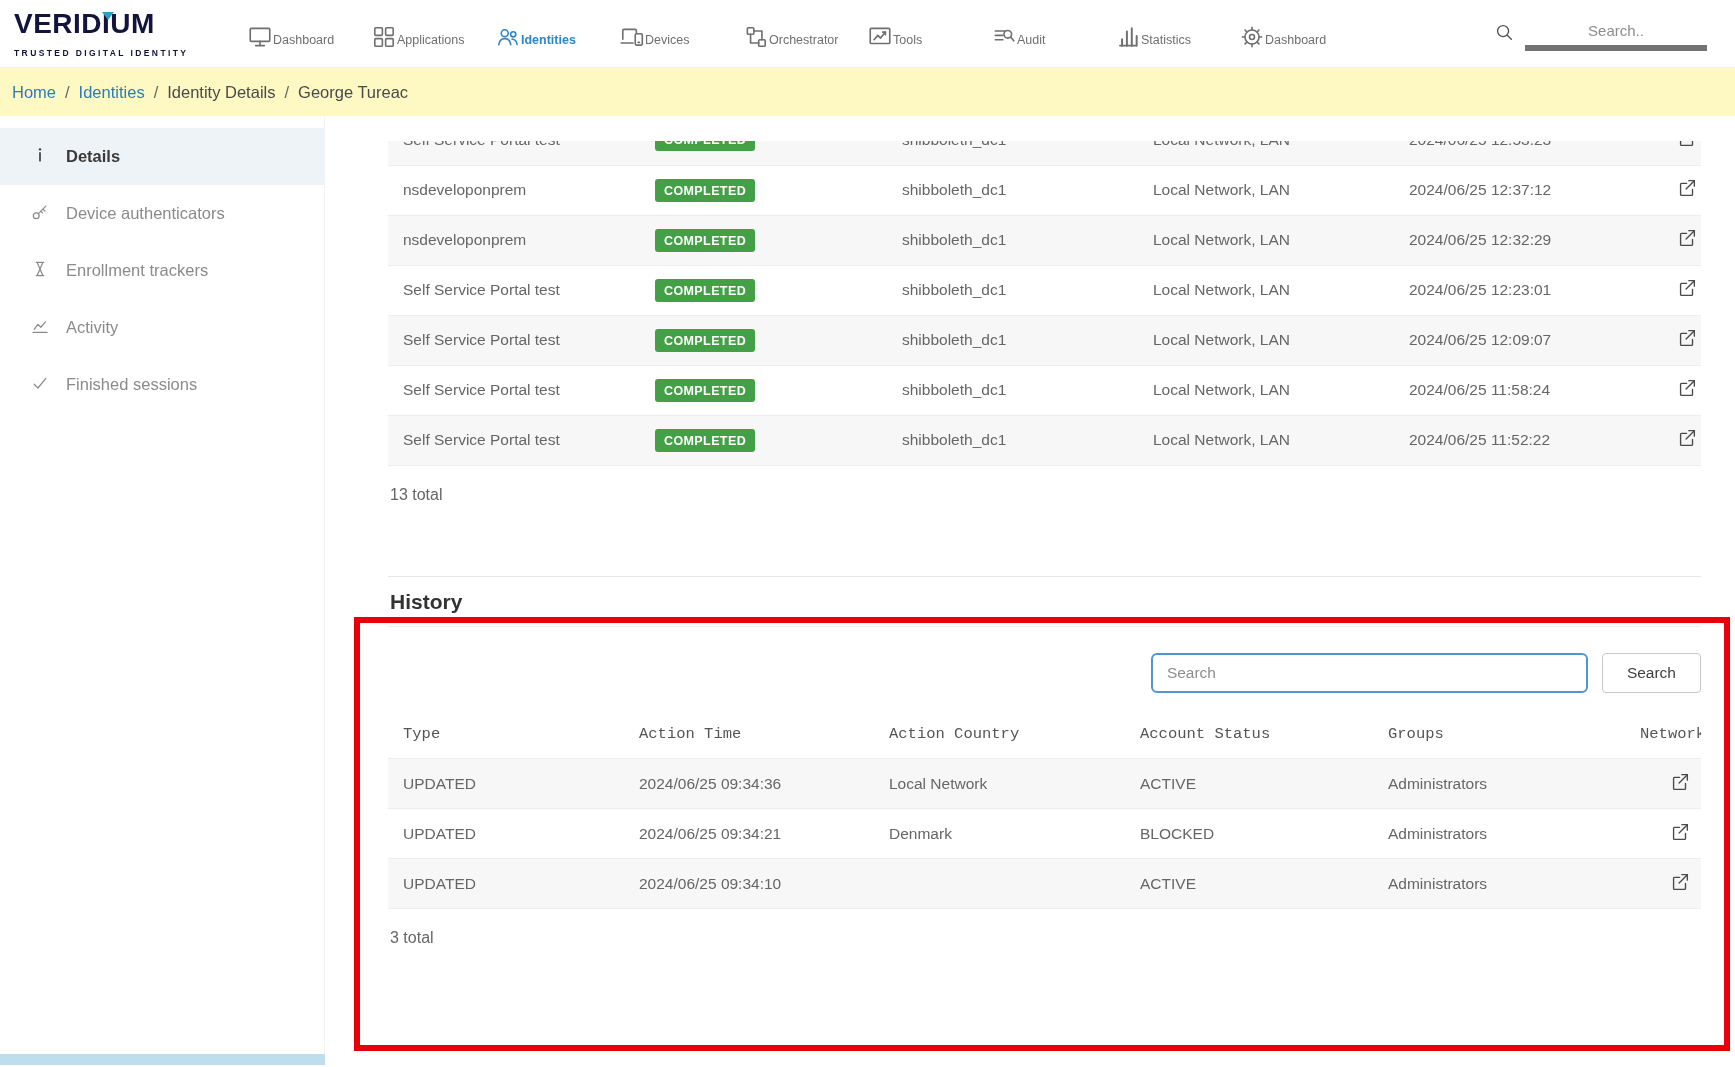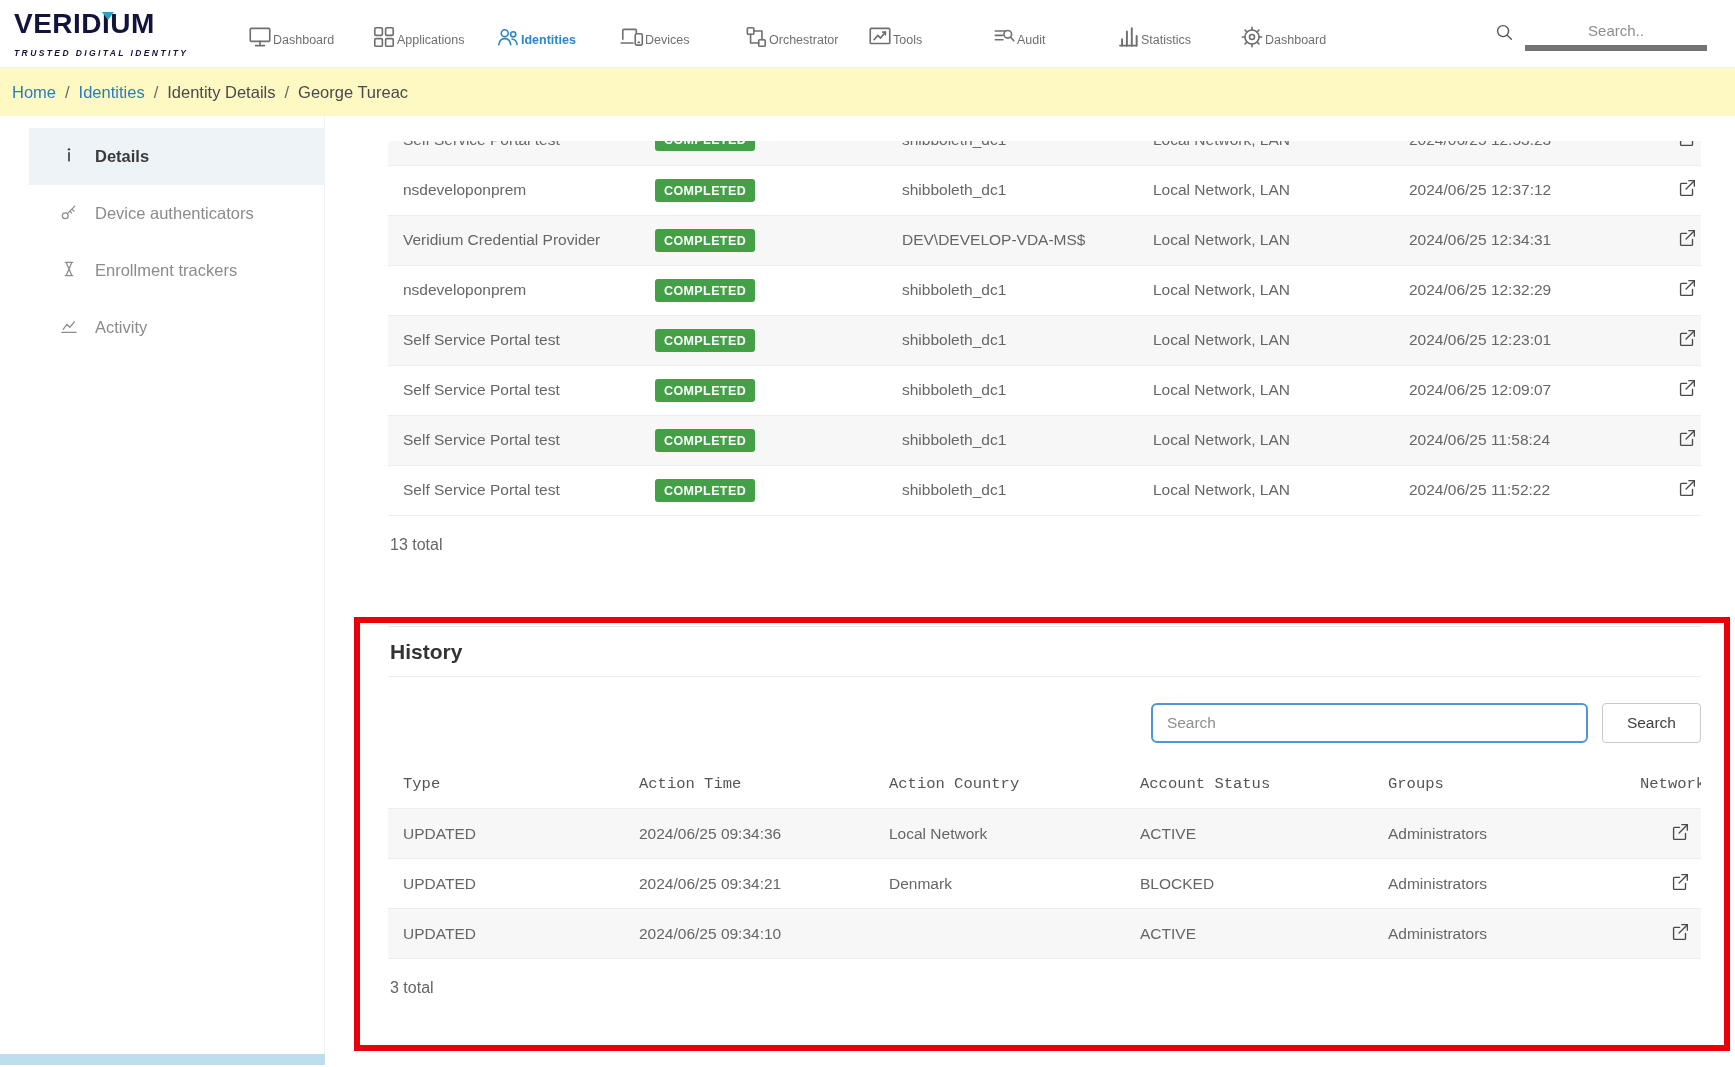--- a/index.html
+++ b/index.html
@@ -9,21 +9,21 @@
     background:#fff; color:#555;
     font-family:"Liberation Sans", sans-serif;
   }
 
   
   .topnav { height:68px; display:flex; align-items:center; border-bottom:1px solid #efefef; background:#fff; }
   .logo { width:232px; padding-left:14px; position:relative; cursor:pointer; }
   .logo-main { font-size:28px; font-weight:800; letter-spacing:.5px; color:#12143c; line-height:1; }
   .logo-tri { position:absolute; left:102px; top:2px; width:0; height:0;
     border-left:6px solid transparent; border-right:6px solid transparent; border-top:8px solid #2aa0c4; }
-  .logo-sub { font-size:8.5px; font-weight:700; letter-spacing:2.4px; color:#12143c; margin-top:10px;font-style:italic; }
+  .logo-sub { font-size:8.5px; font-weight:700; letter-spacing:2.4px; color:#12143c; margin-top:10px; }
 
   .nav-items { display:flex; }
   .nav-item { width:94px; margin:0 15px; display:flex; flex-direction:row; align-items:center; padding-top:6px; cursor:pointer; color:#6f6f6f; }
   .nav-item svg { display:block; }
   .nav-label { font-size:12.5px; margin-top:6px; color:#6f6f6f; }
   .nav-item.active { color:#2e86c8; }
   .nav-item.active .nav-label { color:#2e86c8; font-weight:600; }
 
   .nav-search { margin-left:auto; margin-right:28px; display:flex; align-items:center; gap:10px; color:#555; }
   .nav-search input { width:182px; border:none; border-bottom:6px solid #737373; outline:none;
@@ -32,21 +32,21 @@
 
   
   .breadcrumb { height:48px; display:flex; align-items:center; padding-left:12px; font-size:16.5px; background:#fef9c3; }
   .crumb-link { color:#2b7bc4; cursor:pointer; }
   .crumb-sep { color:#666; margin:0 9px; }
   .crumb-current { color:#4a4a4a; }
 
   
   .content { display:flex; height:949px; }
   .sidebar { width:325px; flex:0 0 325px; position:relative; border-right:1px solid #f3f3f3; padding-top:12px; }
-  .side-item { height:57px; display:flex; align-items:center; padding-left:30px; gap:16px; color:#8b8b8b; font-size:16.5px; cursor:pointer;margin-left:29px; }
+  .side-item { height:57px; display:flex; align-items:center; padding-left:30px; gap:16px; color:#8b8b8b; font-size:16.5px; cursor:pointer; }
   .side-item svg { flex:0 0 auto; }
   .side-item.active { background:#eef3f8; color:#3a3a3a; font-weight:700; }
   .side-strip { position:absolute; left:0; bottom:0; width:325px; height:11px; background:#bfdeed; }
 
   .main { flex:1; padding:25px 34px 0 63px; }
 
   
   table { border-collapse:collapse; width:1313px; table-layout:fixed; }
   td, th { padding:0 15px; height:50px; font-size:15.5px; font-weight:400; text-align:left; color:#666; overflow:hidden; white-space:nowrap; }
   tbody tr { border-bottom:1px solid #ededed; }
@@ -229,20 +229,26 @@
           </svg></span>
       <span>Enrollment trackers</span>
     </div>
     <div class="side-item">
       <span><svg class="ic" width="20" height="20" viewBox="0 0 24 24">
             <path d="M3.5 19.5h17"></path>
             <path d="M5 16l4.5-6 3.5 3.5L18.5 7"></path>
           </svg></span>
       <span>Activity</span>
     </div>
+    <div class="side-item">
+      <span><svg class="ic" width="20" height="20" viewBox="0 0 24 24">
+            <path d="M5 13.5l4.5 4.5L19 6.5"></path>
+          </svg></span>
+      <span>Finished sessions</span>
+    </div>
     <div class="side-strip"></div>
   </aside>
 
   <main class="main">
 
     <div class="sessions-clip">
       <table class="sessions-table">
         <colgroup>
             <col style="width:252px">
             <col style="width:247px">
@@ -271,32 +277,20 @@
     <td>shibboleth_dc1</td>
     <td>Local Network, LAN</td>
     <td>2024/06/25 12:37:12</td>
     <td class="cell-action"><span class="action-btn"><svg class="ic" width="22" height="22" viewBox="0 0 24 24">
                     <path d="M18 13.5V19a1 1 0 0 1-1 1H6a1 1 0 0 1-1-1V8a1 1 0 0 1 1-1h5.5"></path>
                     <path d="M14 4h6v6"></path>
                     <path d="M20 4l-9 9"></path>
                   </svg></span></td>
   </tr>
 
-  <tr>
-    <td>Veridium Credential Provider</td>
-    <td><span class="badge">COMPLETED</span></td>
-    <td>DEV\DEVELOP-VDA-MS$</td>
-    <td>Local Network, LAN</td>
-    <td>2024/06/25 12:34:31</td>
-    <td class="cell-action"><span class="action-btn"><svg class="ic" width="22" height="22" viewBox="0 0 24 24">
-                    <path d="M18 13.5V19a1 1 0 0 1-1 1H6a1 1 0 0 1-1-1V8a1 1 0 0 1 1-1h5.5"></path>
-                    <path d="M14 4h6v6"></path>
-                    <path d="M20 4l-9 9"></path>
-                  </svg></span></td>
-  </tr>
 
   <tr>
     <td>nsdeveloponprem</td>
     <td><span class="badge">COMPLETED</span></td>
     <td>shibboleth_dc1</td>
     <td>Local Network, LAN</td>
     <td>2024/06/25 12:32:29</td>
     <td class="cell-action"><span class="action-btn"><svg class="ic" width="22" height="22" viewBox="0 0 24 24">
                     <path d="M18 13.5V19a1 1 0 0 1-1 1H6a1 1 0 0 1-1-1V8a1 1 0 0 1 1-1h5.5"></path>
                     <path d="M14 4h6v6"></path>

